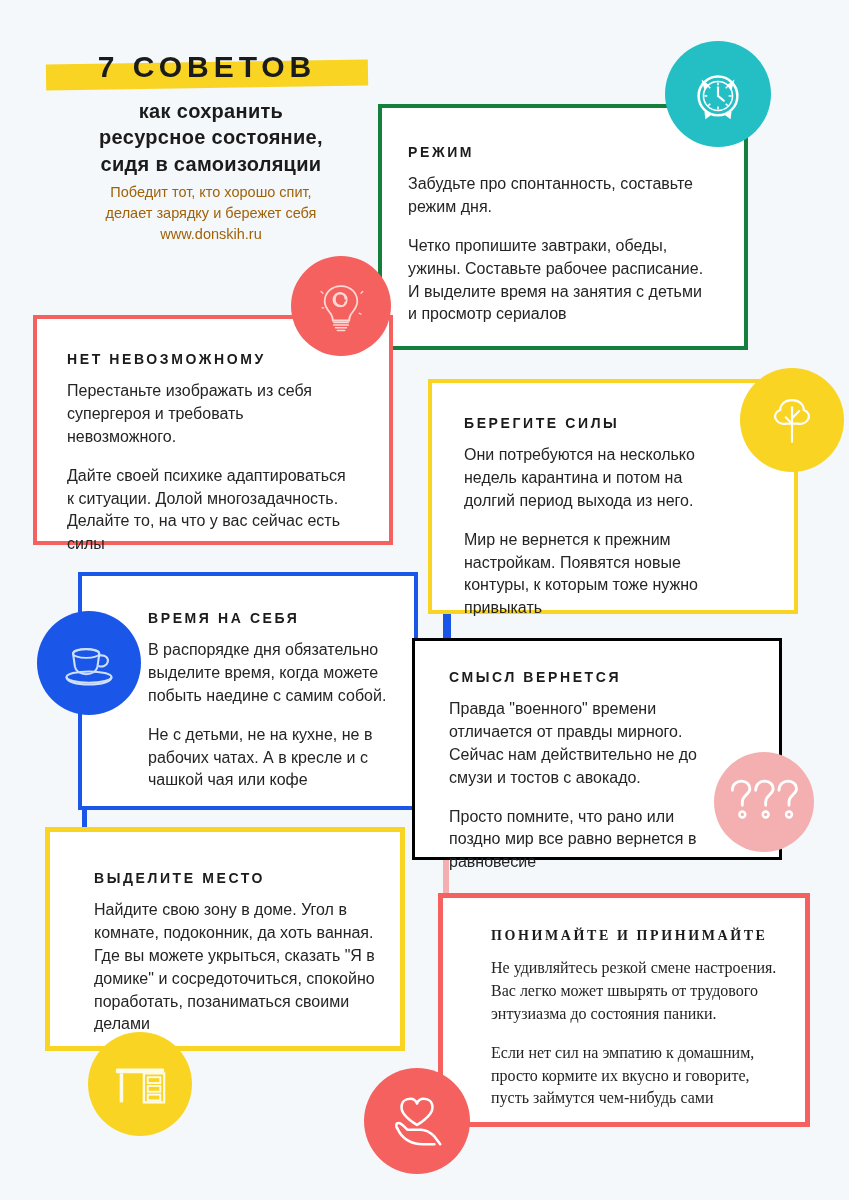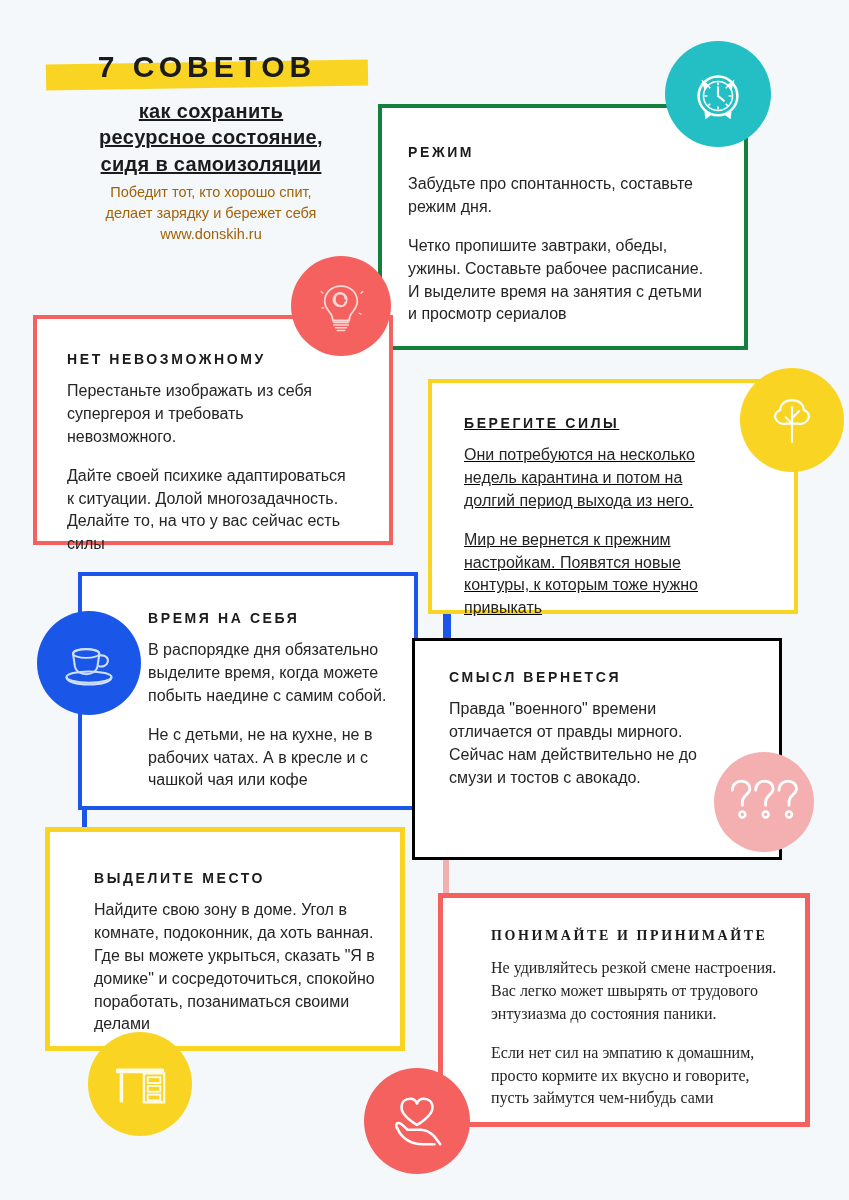--- a/index.html
+++ b/index.html
@@ -39,21 +39,20 @@
   .sub-title {
     position: absolute;
     left: 36px; top: 98px;
     width: 350px;
     text-align: center;
     font-size: 20px;
     font-weight: bold;
     line-height: 1.32;
     color: #1b1b1b;
     letter-spacing: 0.3px;
-    text-decoration: underline;
   }
   .sub-title div { white-space: nowrap; }
   .tagline {
     position: absolute;
     left: 36px; top: 182px;
     width: 350px;
     text-align: center;
     font-size: 14.5px;
     line-height: 1.45;
     color: #a16207;
@@ -170,21 +169,21 @@
       </g>
       <g stroke="#ffd7d4" stroke-width="1.4" stroke-linecap="round">
         <line x1="10" y1="16" x2="12" y2="18"></line>
         <line x1="54" y1="18" x2="56" y2="16"></line>
         <line x1="11" y1="34" x2="13" y2="34"></line>
         <line x1="52" y1="40" x2="54" y2="41"></line>
       </g>
     </svg>
   </div>
 
-  <div class="card" style="left:428px; top:379px; width:370px; height:235px; border:4px solid #f9d423;text-decoration:underline;">
+  <div class="card" style="left:428px; top:379px; width:370px; height:235px; border:4px solid #f9d423;">
     <div style="padding:32px 60px 0 32px;">
       <div class="card-title">БЕРЕГИТЕ СИЛЫ</div>
       <div class="card-body">
         <p>Они потребуются на несколько недель карантина и потом на долгий период выхода из него.</p>
         <p>Мир не вернется к прежним настройкам. Появятся новые контуры, к которым тоже нужно привыкать</p>
       </div>
     </div>
   </div>
   <div class="circle" style="left:740px; top:368px; width:104px; height:104px; background:#f9d423;">
     <svg width="58" height="58" viewBox="0 0 64 64">
@@ -212,20 +211,21 @@
       <ellipse cx="32" cy="47" rx="24" ry="6" fill="none" stroke="#cfe0ff" stroke-width="2.2"></ellipse>
       <path d="M8 47 C8 52 18 55 32 55 C46 55 56 52 56 47" fill="none" stroke="#cfe0ff" stroke-width="2.2"></path>
     </svg>
   </div>
 
   <div class="card" style="left:412px; top:638px; width:370px; height:222px; border:3px solid #000000;">
     <div style="padding:28px 70px 0 34px;">
       <div class="card-title">СМЫСЛ ВЕРНЕТСЯ</div>
       <div class="card-body">
         <p>Правда "военного" времени отличается от правды мирного. Сейчас нам действительно не до смузи и тостов с авокадо.</p>
+        <p>Просто помните, что рано или поздно мир все равно вернется в равновесие</p>
       </div>
     </div>
   </div>
   <div class="circle" style="left:714px; top:752px; width:100px; height:100px; background:#f4b0b0;">
     <svg width="80" height="56" viewBox="0 0 96 64">
       <g fill="none" stroke="#ffffff" stroke-width="3.4" stroke-linecap="round">
         <path d="M10 18 C10 11 15 7 21 7 C27 7 31 11 31 16 C31 23 22 24 22 32 L22 36"></path>
         <path d="M38 18 C38 11 43 7 49 7 C55 7 59 11 59 16 C59 23 50 24 50 32 L50 36"></path>
         <path d="M66 18 C66 11 71 7 77 7 C83 7 87 11 87 16 C87 23 78 24 78 32 L78 36"></path>
       </g>

